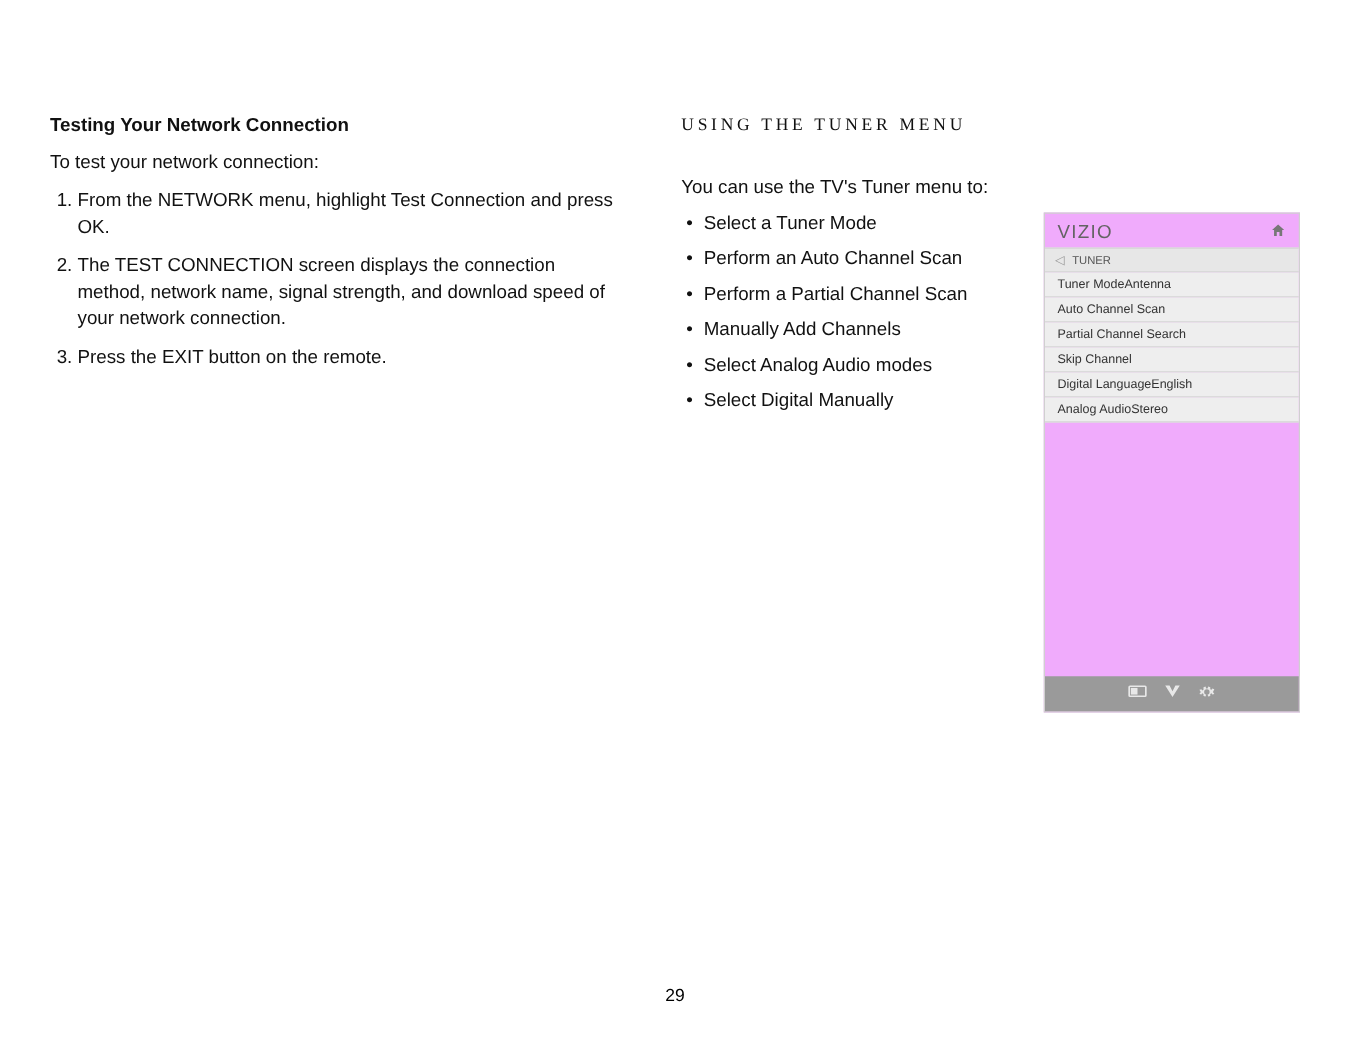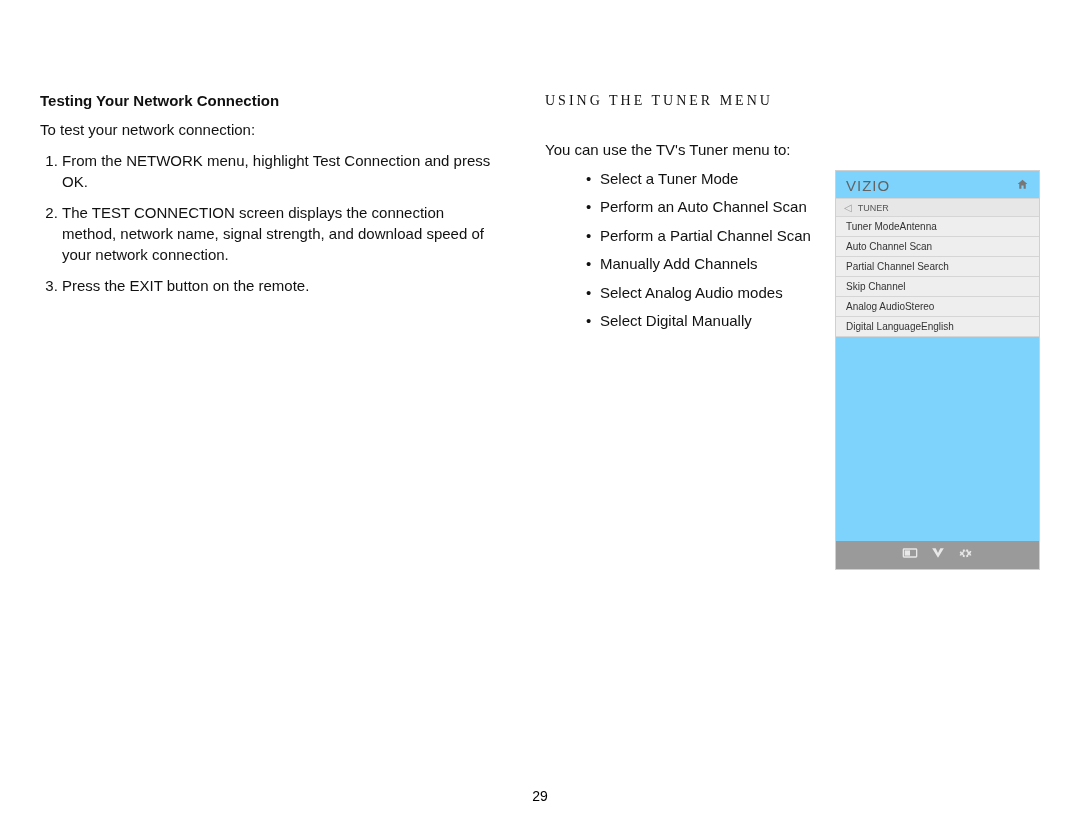--- a/index.html
+++ b/index.html
@@ -54,33 +54,32 @@
       font-family: Georgia, serif;
     }
     .right-text p { margin-bottom: 6px; }
     .right-text ul {
       list-style: none;
       padding-left: 18px;
     }
     .right-text li {
       margin-bottom: 6px;
       position: relative;
-      margin-left: 37px;
     }
     .right-text li::before {
       content: "•";
       position: absolute;
       left: -14px;
       top: 0;
     }
 
     .device {
       width: 205px;
       border: 1px solid #d0d0d0;
-      background: #7dd3fc;
+      background: #f0abfc;
       font-family: Arial, sans-serif;
       display: flex;
       flex-direction: column;
       height: 400px;
       margin-top: 80px;
     }
     .device-header {
       display: flex;
       justify-content: space-between;
       align-items: center;
@@ -196,26 +195,26 @@
         </div>
         <div class="device-row">
           <span>Partial Channel Search</span>
           <span class="val"></span>
         </div>
         <div class="device-row">
           <span>Skip Channel</span>
           <span class="val"></span>
         </div>
         <div class="device-row">
+          <span>Digital Language</span>
+          <span class="val">English</span>
+        </div>
+        <div class="device-row">
           <span>Analog Audio</span>
           <span class="val">Stereo</span>
-        </div>
-        <div class="device-row">
-          <span>Digital Language</span>
-          <span class="val">English</span>
         </div>
       </div>
       <div class="device-footer">
         <span>
           <svg width="16" height="12" viewBox="0 0 24 16" fill="none" stroke="#e8e8e8" stroke-width="2">
               <rect x="2" y="2" width="20" height="12" rx="1"></rect>
               <rect x="5" y="5" width="6" height="6" fill="#e8e8e8"></rect>
             </svg>
         </span>
         <span>

